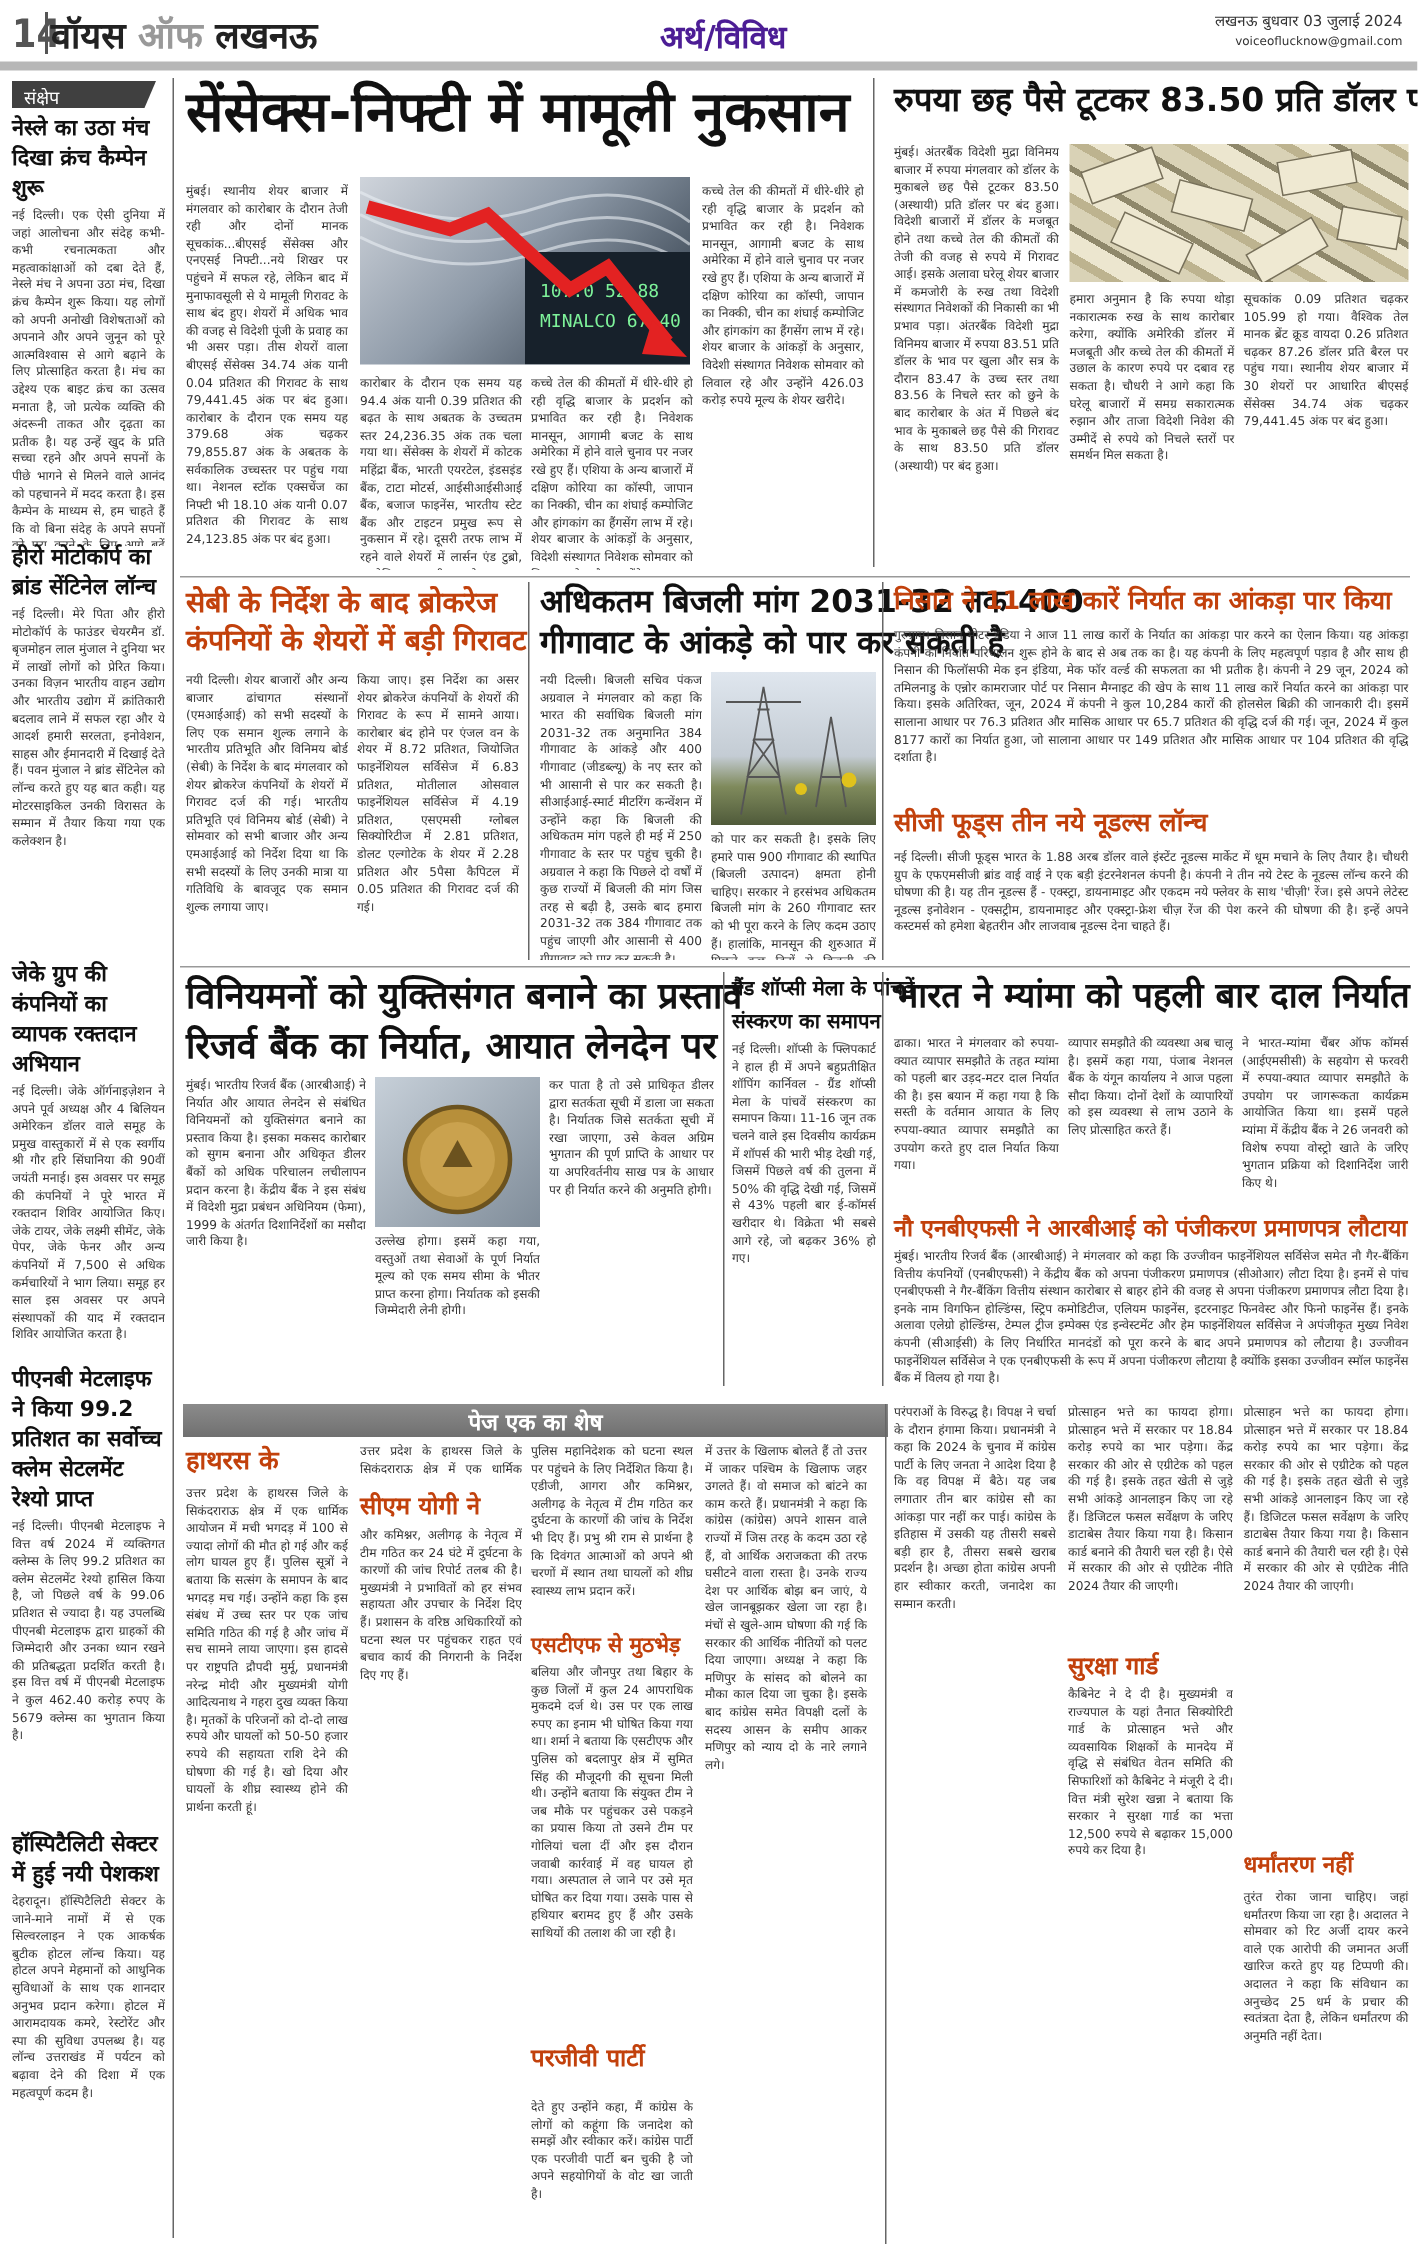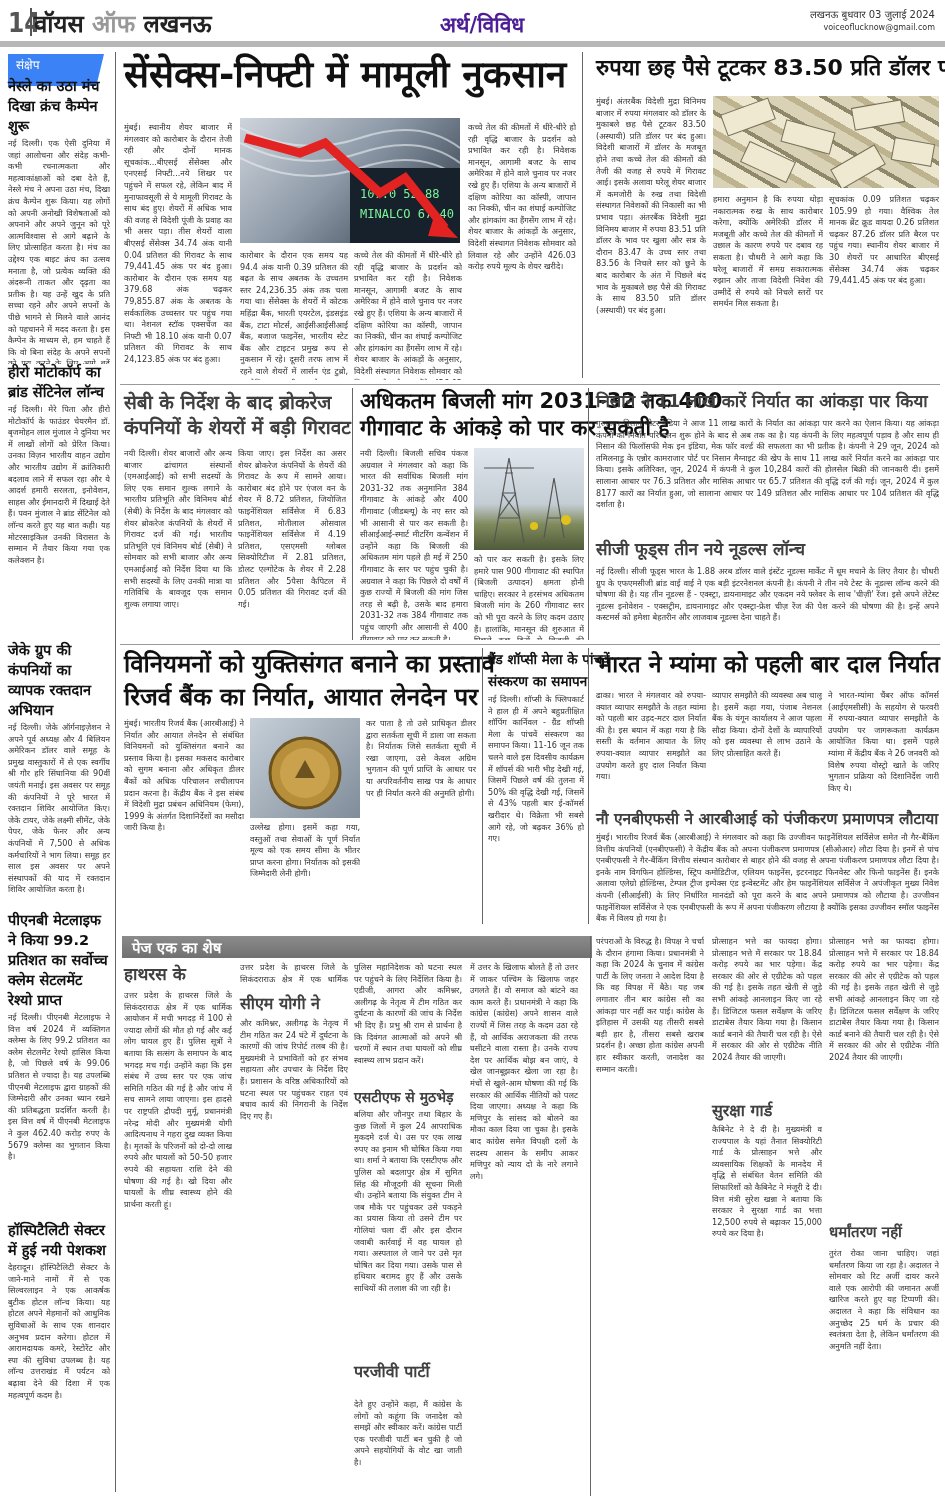--- a/index.html
+++ b/index.html
@@ -7,26 +7,26 @@
 .abs{position:absolute}
 .masthead{left:0;top:0;width:945px;height:44px}
 .pgnum{left:8px;top:8px;font-size:26px;font-weight:bold;color:#555;font-family:"DejaVu Sans Condensed","DejaVu Sans",sans-serif}
 .brand{left:34px;top:6px;font-size:24px;font-weight:bold;color:#222}
 .brand .mid{color:#999}
 .section{left:440px;top:10px;font-size:21px;font-weight:bold;color:#4c1d95}
 .dateline{right:10px;top:8px;font-size:10px;color:#333;text-align:right;line-height:13px}
 .rule{left:0;top:41px;width:945px;height:6px;background:#b7b7b7}
 .vline{background:#666;width:1px}
 .hline{background:#999;height:1px}
-.tag{left:8px;top:54px;width:96px;height:32px;background:#3b82f6;color:#fff;font-size:12px;padding:2px 8px;clip-path:polygon(0 0,100% 0,92% 100%,0 100%)}
+.tag{left:8px;top:54px;width:96px;height:18px;background:#404040;color:#fff;font-size:12px;padding:2px 8px;clip-path:polygon(0 0,100% 0,92% 100%,0 100%)}
 .side-h{font-weight:bold;font-size:14.5px;line-height:20px;color:#111}
 .body{font-size:8.1px;line-height:11.6px;color:#333;text-align:justify;overflow:hidden}
 .h-xl{font-size:36px;font-weight:bold;line-height:46px;color:#111;white-space:nowrap}
 .h-l{font-size:21px;font-weight:bold;line-height:28px;color:#111;white-space:nowrap}
-.h-m{font-size:17px;font-weight:bold;line-height:22px;color:#404040;white-space:nowrap}
+.h-m{font-size:17px;font-weight:bold;line-height:22px;color:#c2410c;white-space:nowrap}
 .h-s{font-size:14px;font-weight:bold;line-height:19px;color:#111;white-space:nowrap}
 .img{overflow:hidden}
 .bar-gray{background:linear-gradient(#8b8b8b,#707070);color:#fff}
 </style>
 </head>
 <body>
 
 <div class="abs masthead">
   <div class="abs pgnum">14</div>
   <div class="abs" style="left:30px;top:8px;width:2px;height:28px;background:#555"></div>
@@ -165,21 +165,21 @@
 
 <div class="abs vline" style="left:588px;top:648px;height:276px"></div>
 <div class="abs h-l" style="left:596px;top:650px;font-size:23px">भारत ने म्यांमा को पहली बार दाल निर्यात की</div>
 <div class="abs body" style="left:596px;top:690px;width:110px;height:112px">ढाका। भारत ने मंगलवार को रुपया-क्यात व्यापार समझौते के तहत म्यांमा को पहली बार उड़द-मटर दाल निर्यात की है। इस बयान में कहा गया है कि सस्ती के वर्तमान आयात के लिए रुपया-क्यात व्यापार समझौते का उपयोग करते हुए दाल निर्यात किया गया।</div>
 <div class="abs body" style="left:712px;top:690px;width:110px;height:112px">व्यापार समझौते की व्यवस्था अब चालू है। इसमें कहा गया, पंजाब नेशनल बैंक के यंगून कार्यालय ने आज पहला सौदा किया। दोनों देशों के व्यापारियों को इस व्यवस्था से लाभ उठाने के लिए प्रोत्साहित करते हैं।</div>
 <div class="abs body" style="left:828px;top:690px;width:111px;height:112px">ने भारत-म्यांमा चैंबर ऑफ कॉमर्स (आईएमसीसी) के सहयोग से फरवरी में रुपया-क्यात व्यापार समझौते के उपयोग पर जागरूकता कार्यक्रम आयोजित किया था। इसमें पहले म्यांमा में केंद्रीय बैंक ने 26 जनवरी को विशेष रुपया वोस्ट्रो खाते के जरिए भुगतान प्रक्रिया को दिशानिर्देश जारी किए थे।</div>
 
 <div class="abs h-m" style="left:596px;top:808px;font-size:15.5px">नौ एनबीएफसी ने आरबीआई को पंजीकरण प्रमाणपत्र लौटाया</div>
 <div class="abs body" style="left:596px;top:832px;width:343px;height:92px">मुंबई। भारतीय रिजर्व बैंक (आरबीआई) ने मंगलवार को कहा कि उज्जीवन फाइनेंशियल सर्विसेज समेत नौ गैर-बैंकिंग वित्तीय कंपनियों (एनबीएफसी) ने केंद्रीय बैंक को अपना पंजीकरण प्रमाणपत्र (सीओआर) लौटा दिया है। इनमें से पांच एनबीएफसी ने गैर-बैंकिंग वित्तीय संस्थान कारोबार से बाहर होने की वजह से अपना पंजीकरण प्रमाणपत्र लौटा दिया है। इनके नाम विगफिन होल्डिंग्स, स्ट्रिप कमोडिटीज, एलियम फाइनेंस, इटरनाइट फिनवेस्ट और फिनो फाइनेंस हैं। इनके अलावा एलेग्रो होल्डिंग्स, टेम्पल ट्रीज इम्पेक्स एंड इन्वेस्टमेंट और हेम फाइनेंशियल सर्विसेज ने अपंजीकृत मुख्य निवेश कंपनी (सीआईसी) के लिए निर्धारित मानदंडों को पूरा करने के बाद अपने प्रमाणपत्र को लौटाया है। उज्जीवन फाइनेंशियल सर्विसेज ने एक एनबीएफसी के रूप में अपना पंजीकरण लौटाया है क्योंकि इसका उज्जीवन स्मॉल फाइनेंस बैंक में विलय हो गया है।</div>
 
-<div class="abs bar-gray" style="left:122px;top:936px;width:470px;height:22px;text-align:left;padding:1px 10px;font-size:15px;font-weight:bold">पेज एक का शेष</div>
+<div class="abs bar-gray" style="left:122px;top:936px;width:470px;height:22px;text-align:center;padding:1px 10px;font-size:15px;font-weight:bold">पेज एक का शेष</div>
 
 <div class="abs" style="left:124px;top:962px;width:108px">
   <div class="h-m" style="font-size:17px;line-height:24px">हाथरस के</div>
   <div class="body" style="height:505px;margin-top:4px">उत्तर प्रदेश के हाथरस जिले के सिकंदराराऊ क्षेत्र में एक धार्मिक आयोजन में मची भगदड़ में 100 से ज्यादा लोगों की मौत हो गई और कई लोग घायल हुए हैं। पुलिस सूत्रों ने बताया कि सत्संग के समापन के बाद भगदड़ मच गई। उन्होंने कहा कि इस संबंध में उच्च स्तर पर एक जांच समिति गठित की गई है और जांच में सच सामने लाया जाएगा। इस हादसे पर राष्ट्रपति द्रौपदी मुर्मू, प्रधानमंत्री नरेन्द्र मोदी और मुख्यमंत्री योगी आदित्यनाथ ने गहरा दुख व्यक्त किया है। मृतकों के परिजनों को दो-दो लाख रुपये और घायलों को 50-50 हजार रुपये की सहायता राशि देने की घोषणा की गई है। खो दिया और घायलों के शीघ्र स्वास्थ्य होने की प्रार्थना करती हूं।</div>
 </div>
 <div class="abs" style="left:240px;top:962px;width:108px">
   <div class="body" style="height:22px">उत्तर प्रदेश के हाथरस जिले के सिकंदराराऊ क्षेत्र में एक धार्मिक आयोजन में मची भगदड़ में 100 से ज्यादा लोगों की मौत हो गई और कई लोग घायल हुए हैं। पुलिस सूत्रों ने बताया कि सत्संग के समापन के बाद भगदड़ मच गई। उन्होंने कहा कि इस संबंध में उच्च स्तर पर एक जांच समिति गठित की गई है और जांच में सच सामने लाया जाएगा। इस हादसे पर राष्ट्रपति द्रौपदी मुर्मू, प्रधानमंत्री नरेन्द्र मोदी और मुख्यमंत्री योगी आदित्यनाथ ने गहरा दुख व्यक्त किया है। मृतकों के परिजनों को दो-दो लाख रुपये और घायलों को 50-50 हजार रुपये की सहायता राशि देने की घोषणा की गई है। खो दिया और घायलों के शीघ्र स्वास्थ्य होने की प्रार्थना करती हूं।</div>
   <div class="h-m" style="font-size:16px;line-height:24px;margin-top:8px">सीएम योगी ने</div>
   <div class="body" style="height:470px;margin-top:2px">और कमिश्नर, अलीगढ़ के नेतृत्व में टीम गठित कर 24 घंटे में दुर्घटना के कारणों की जांच रिपोर्ट तलब की है। मुख्यमंत्री ने प्रभावितों को हर संभव सहायता और उपचार के निर्देश दिए हैं। प्रशासन के वरिष्ठ अधिकारियों को घटना स्थल पर पहुंचकर राहत एवं बचाव कार्य की निगरानी के निर्देश दिए गए हैं।</div>
 </div>
@@ -193,15 +193,15 @@
 <div class="abs body" style="left:470px;top:962px;width:108px;height:532px">में उत्तर के खिलाफ बोलते हैं तो उत्तर में जाकर पश्चिम के खिलाफ जहर उगलते हैं। वो समाज को बांटने का काम करते हैं। प्रधानमंत्री ने कहा कि कांग्रेस (कांग्रेस) अपने शासन वाले राज्यों में जिस तरह के कदम उठा रहे हैं, वो आर्थिक अराजकता की तरफ घसीटने वाला रास्ता है। उनके राज्य देश पर आर्थिक बोझ बन जाएं, ये खेल जानबूझकर खेला जा रहा है। मंचों से खुले-आम घोषणा की गई कि सरकार की आर्थिक नीतियों को पलट दिया जाएगा। अध्यक्ष ने कहा कि मणिपुर के सांसद को बोलने का मौका काल दिया जा चुका है। इसके बाद कांग्रेस समेत विपक्षी दलों के सदस्य आसन के समीप आकर मणिपुर को न्याय दो के नारे लगाने लगे।</div>
 <div class="abs vline" style="left:590px;top:936px;height:560px"></div>
 <div class="abs body" style="left:596px;top:936px;width:108px;height:558px">परंपराओं के विरुद्ध है। विपक्ष ने चर्चा के दौरान हंगामा किया। प्रधानमंत्री ने कहा कि 2024 के चुनाव में कांग्रेस पार्टी के लिए जनता ने आदेश दिया है कि वह विपक्ष में बैठे। यह जब लगातार तीन बार कांग्रेस सौ का आंकड़ा पार नहीं कर पाई। कांग्रेस के इतिहास में उसकी यह तीसरी सबसे बड़ी हार है, तीसरा सबसे खराब प्रदर्शन है। अच्छा होता कांग्रेस अपनी हार स्वीकार करती, जनादेश का सम्मान करती।</div>
 <div class="abs" style="left:712px;top:936px;width:110px">
   <div class="body" style="height:160px">प्रोत्साहन भत्ते का फायदा होगा। प्रोत्साहन भत्ते में सरकार पर 18.84 करोड़ रुपये का भार पड़ेगा। केंद्र सरकार की ओर से एग्रीटेक को पहल की गई है। इसके तहत खेती से जुड़े सभी आंकड़े आनलाइन किए जा रहे हैं। डिजिटल फसल सर्वेक्षण के जरिए डाटाबेस तैयार किया गया है। किसान कार्ड बनाने की तैयारी चल रही है। ऐसे में सरकार की ओर से एग्रीटेक नीति 2024 तैयार की जाएगी।</div>
   <div class="h-m" style="font-size:16px;line-height:22px;margin-top:4px">सुरक्षा गार्ड</div>
   <div class="body" style="height:366px;margin-top:2px">कैबिनेट ने दे दी है। मुख्यमंत्री व राज्यपाल के यहां तैनात सिक्योरिटी गार्ड के प्रोत्साहन भत्ते और व्यवसायिक शिक्षकों के मानदेय में वृद्धि से संबंधित वेतन समिति की सिफारिशों को कैबिनेट ने मंजूरी दे दी। वित्त मंत्री सुरेश खन्ना ने बताया कि सरकार ने सुरक्षा गार्ड का भत्ता 12,500 रुपये से बढ़ाकर 15,000 रुपये कर दिया है।</div>
 </div>
 <div class="abs" style="left:829px;top:936px;width:110px">
   <div class="body" style="height:276px">प्रोत्साहन भत्ते का फायदा होगा। प्रोत्साहन भत्ते में सरकार पर 18.84 करोड़ रुपये का भार पड़ेगा। केंद्र सरकार की ओर से एग्रीटेक को पहल की गई है। इसके तहत खेती से जुड़े सभी आंकड़े आनलाइन किए जा रहे हैं। डिजिटल फसल सर्वेक्षण के जरिए डाटाबेस तैयार किया गया है। किसान कार्ड बनाने की तैयारी चल रही है। ऐसे में सरकार की ओर से एग्रीटेक नीति 2024 तैयार की जाएगी।</div>
-  <div class="h-m" style="font-size:15px;line-height:22px;margin-top:9px">धर्मांतरण नहीं</div>
+  <div class="h-m" style="font-size:15px;line-height:22px;margin-top:20px">धर्मांतरण नहीं</div>
   <div class="body" style="height:250px;margin-top:5px">तुरंत रोका जाना चाहिए। जहां धर्मांतरण किया जा रहा है। अदालत ने सोमवार को रिट अर्जी दायर करने वाले एक आरोपी की जमानत अर्जी खारिज करते हुए यह टिप्पणी की। अदालत ने कहा कि संविधान का अनुच्छेद 25 धर्म के प्रचार की स्वतंत्रता देता है, लेकिन धर्मांतरण की अनुमति नहीं देता।</div>
 </div>
 
 </body></html>

